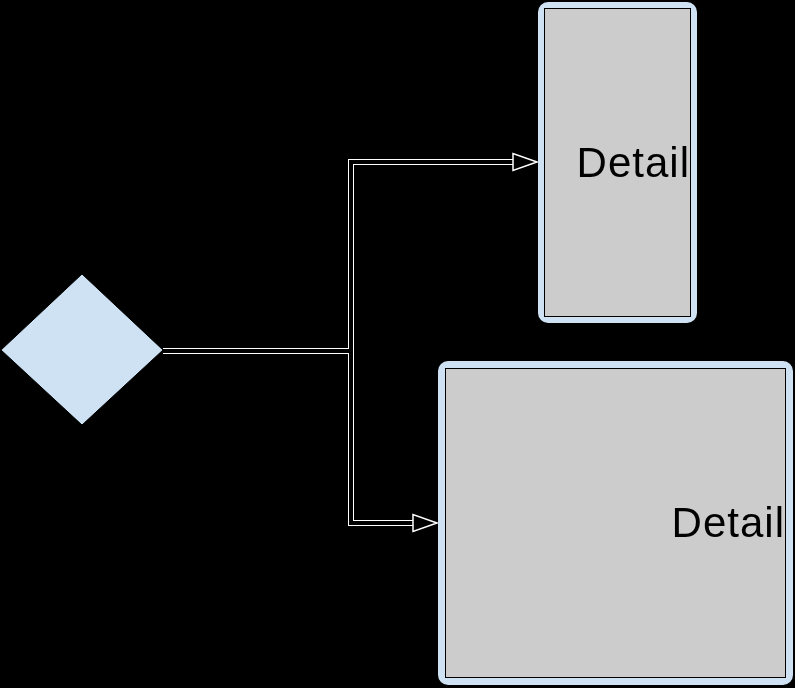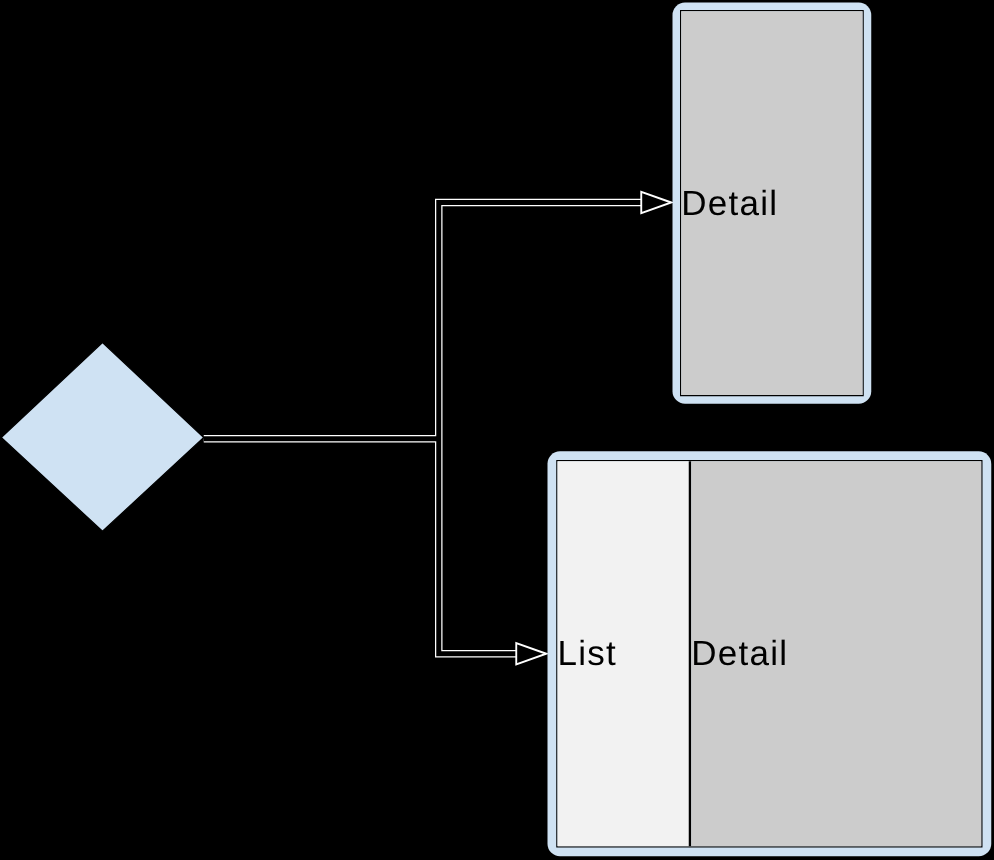--- a/index.html
+++ b/index.html
@@ -40,22 +40,22 @@
   }
   .frame-detail{left:538px;top:2px;width:159px;height:321px;padding:6px;}
   .frame-list-detail{left:438px;top:361px;width:355px;height:324px;padding:7px;}
   .screen{
     width:100%;height:100%;
     box-sizing:border-box;
     border:1px solid var(--ink);
     display:flex;
   }
   .pane{
-    display:flex;align-items:center;justify-content:flex-start;
-    font-size:28px;letter-spacing:1px;
+    display:flex;align-items:center;justify-content:flex-end;
+    font-size:42px;letter-spacing:1px;
     box-sizing:border-box;
   }
   .pane-detail-full{width:100%;background:var(--gray);}
   .pane-list{width:107px;background:var(--light);border-right:2px solid var(--ink);flex:none;}
   .pane-detail-split{flex:1;background:var(--gray);}
 </style>
 </head>
 <body>
 
 <div id="canvas">
@@ -78,22 +78,19 @@
   <div class="frame frame-detail">
     <div class="screen">
       <div class="pane pane-detail-full">
         <span>Detail</span>
       </div>
     </div>
   </div>
 
   <div class="frame frame-list-detail">
     <div class="screen">
-      <div class="pane pane-list">
-        <span>List</span>
-      </div>
       <div class="pane pane-detail-split">
         <span>Detail</span>
       </div>
     </div>
   </div>
 
 </div>
 
 </body></html>

